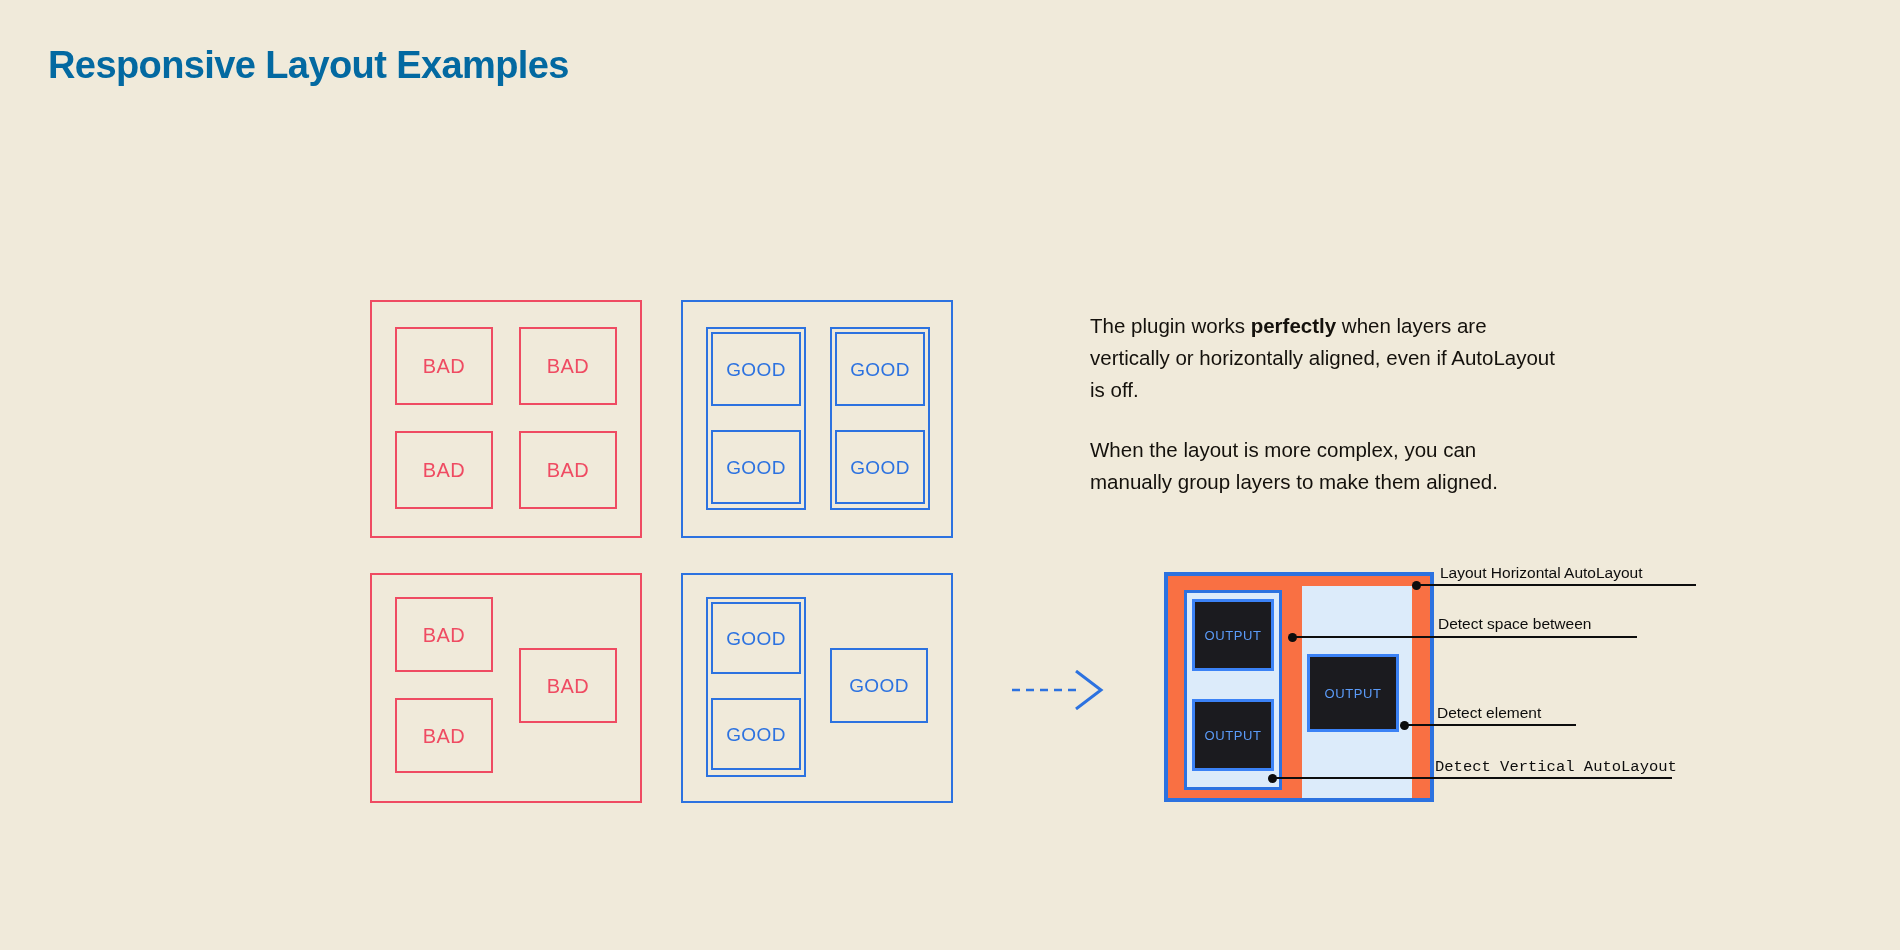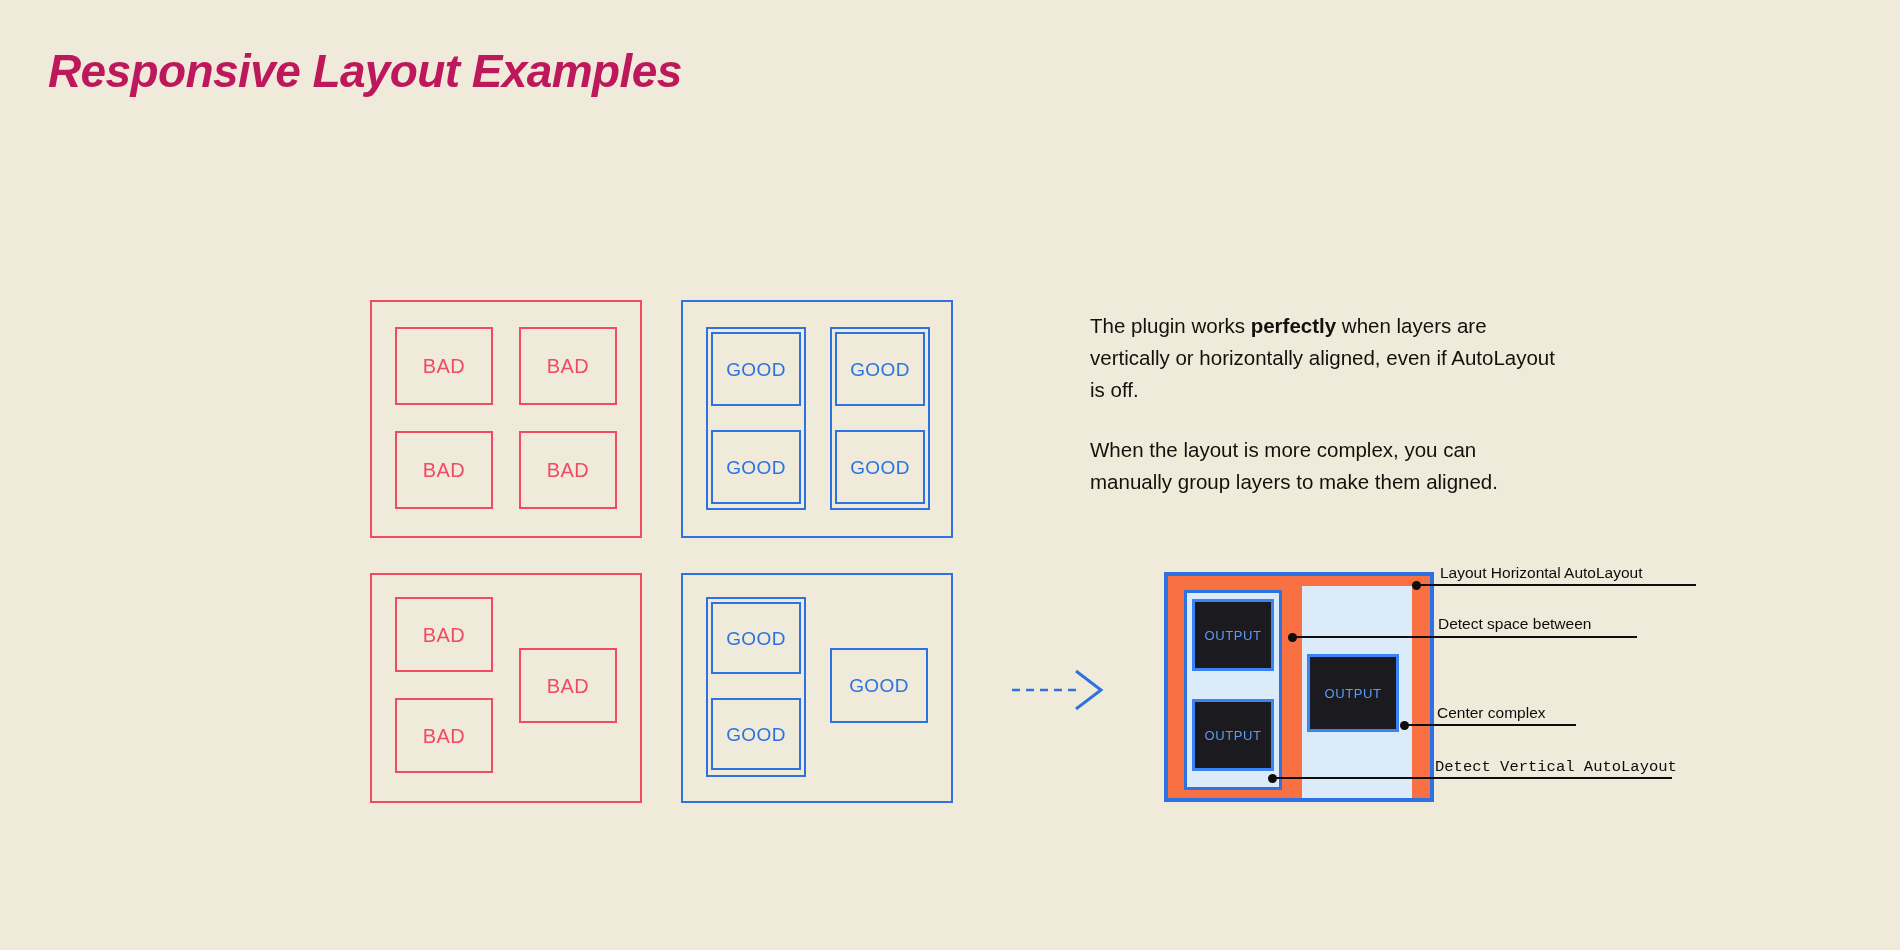--- a/index.html
+++ b/index.html
@@ -7,22 +7,22 @@
     width: 1900px; height: 950px;
     background: #F0EADA;
     font-family: "Liberation Sans", sans-serif;
     overflow: hidden;
   }
   #stage { position: relative; width: 1900px; height: 950px; }
 
   
   .page-title {
     position: absolute; left: 48px; top: 44px;
-    font-size: 46px; font-weight: 700; letter-spacing: -0.6px;
-    color: #be185d; white-space: nowrap; font-style: italic;
+    font-size: 38px; font-weight: 700; letter-spacing: -0.6px;
+    color: #0369a1; white-space: nowrap;
   }
 
   
   .panel { position: absolute; }
   .panel-bad   { border: 2.2px solid #EF4B62; padding-left: 16px; }
   .panel-good  { border: 2.2px solid #2C72E0; }
 
   .cell { position: absolute; display: flex; align-items: center; justify-content: center; }
   .cell-bad  { border: 2.2px solid #EF4B62; color: #EF4B62; }
   .cell-good { border: 2.2px solid #2C72E0; color: #2C72E0; }
@@ -163,21 +163,21 @@
 
   <div class="callout">
     <span class="callout-dot" style="left:1288px; top:633px;"></span>
     <span class="callout-rule" style="left:1292px; top:636px; width:345px;"></span>
     <span class="callout-text" style="left:1438px; top:615px;">Detect space between</span>
   </div>
 
   <div class="callout">
     <span class="callout-dot" style="left:1400px; top:721px;"></span>
     <span class="callout-rule" style="left:1404px; top:724px; width:172px;"></span>
-    <span class="callout-text" style="left:1437px; top:704px;">Center complex</span>
+    <span class="callout-text" style="left:1437px; top:704px;">Detect element</span>
   </div>
 
   <div class="callout">
     <span class="callout-dot" style="left:1268px; top:774px;"></span>
     <span class="callout-rule" style="left:1272px; top:777px; width:400px;"></span>
     <span class="callout-text" style="left:1435px; top:758px;font-family:Liberation Mono, monospace;">Detect Vertical AutoLayout</span>
   </div>
 
 </div>
 

